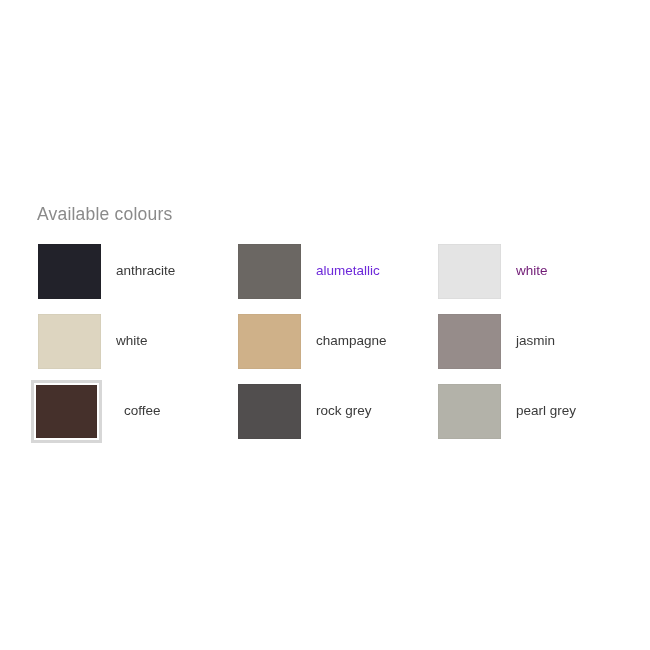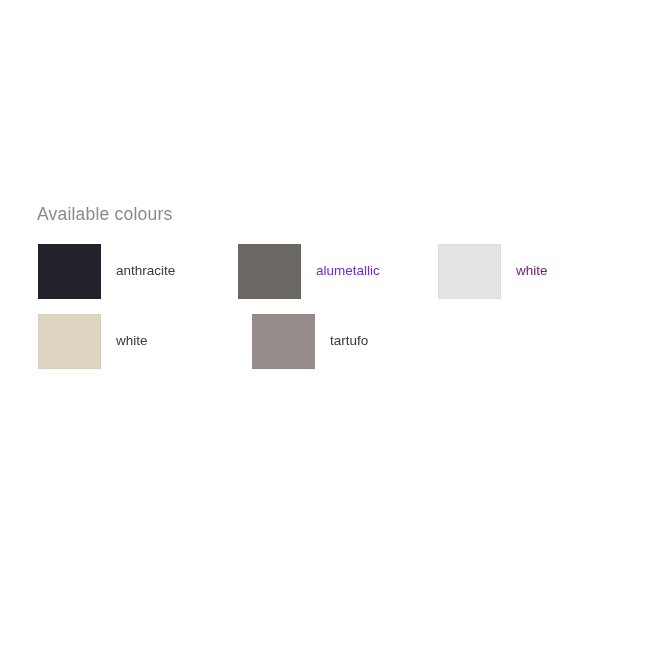--- a/index.html
+++ b/index.html
@@ -133,21 +133,47 @@
 
     <div class="swatch-row">
       <div class="swatch-cell">
         <span class="swatch-frame">
           <span class="swatch-chip" style="background: rgb(221, 213, 192);"></span>
         </span>
         <span class="swatch-label" style="color: rgb(58, 58, 58);">white</span>
       </div>
       <div class="swatch-cell">
         <span class="swatch-frame">
+          <span class="swatch-chip" style="background: rgb(207, 177, 137);"></span>
+        </span>
+        <span class="swatch-label" style="color: rgb(58, 58, 58);">champagne</span>
+      </div>
+      <div class="swatch-cell">
+        <span class="swatch-frame">
           <span class="swatch-chip" style="background: rgb(150, 140, 138);"></span>
         </span>
-        <span class="swatch-label" style="color: rgb(58, 58, 58);">tartufo</span>
+        <span class="swatch-label" style="color: rgb(58, 58, 58);">jasmin</span>
       </div>
     </div>
 
+    <div class="swatch-row">
+      <div class="swatch-cell selected">
+        <span class="swatch-frame" style="border-color: rgb(215, 215, 215);">
+          <span class="swatch-chip" style="background: rgb(69, 48, 43);"></span>
+        </span>
+        <span class="swatch-label" style="color: rgb(58, 58, 58);">coffee</span>
+      </div>
+      <div class="swatch-cell">
+        <span class="swatch-frame">
+          <span class="swatch-chip" style="background: rgb(81, 78, 78);"></span>
+        </span>
+        <span class="swatch-label" style="color: rgb(58, 58, 58);">rock grey</span>
+      </div>
+      <div class="swatch-cell">
+        <span class="swatch-frame">
+          <span class="swatch-chip" style="background: rgb(179, 178, 169);"></span>
+        </span>
+        <span class="swatch-label" style="color: rgb(58, 58, 58);">pearl grey</span>
+      </div>
+    </div>
 
   </div>
 </div>
 
 </body></html>

